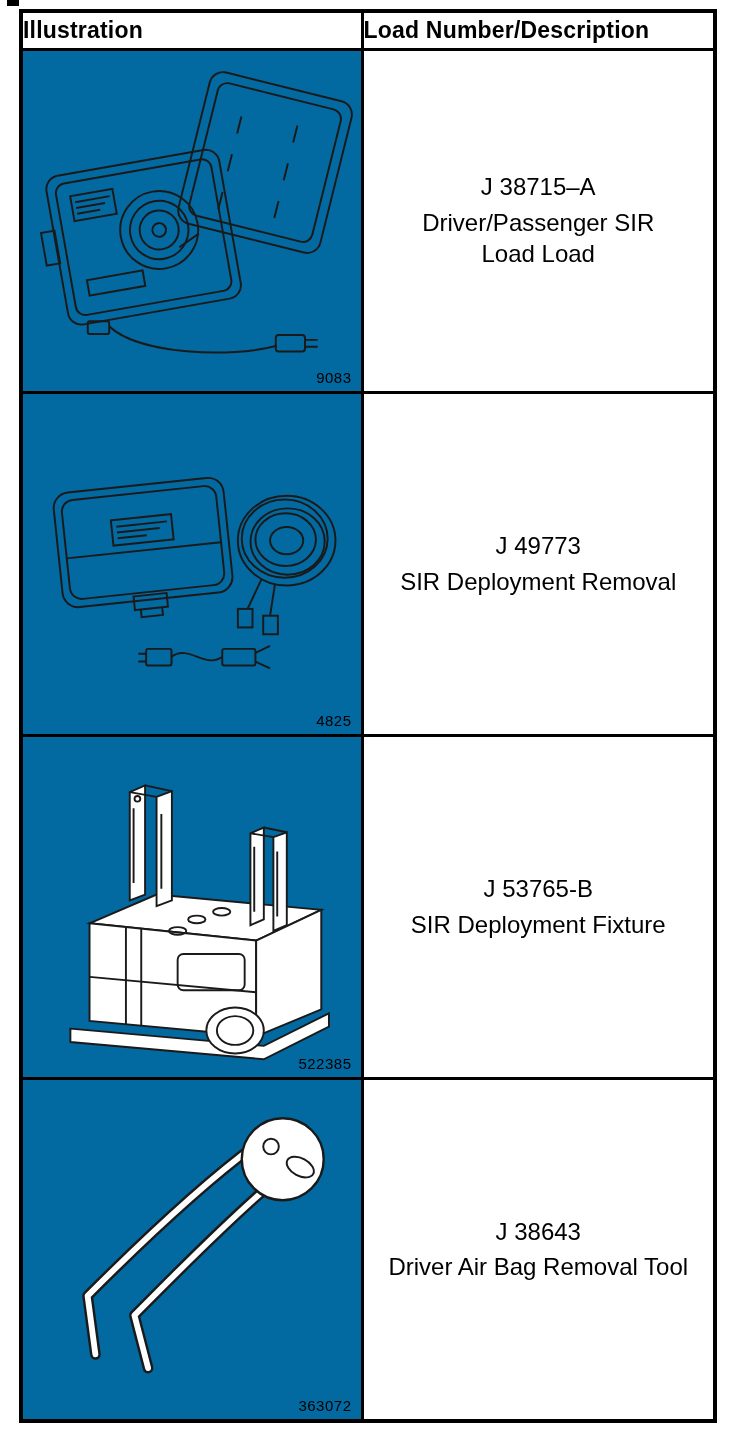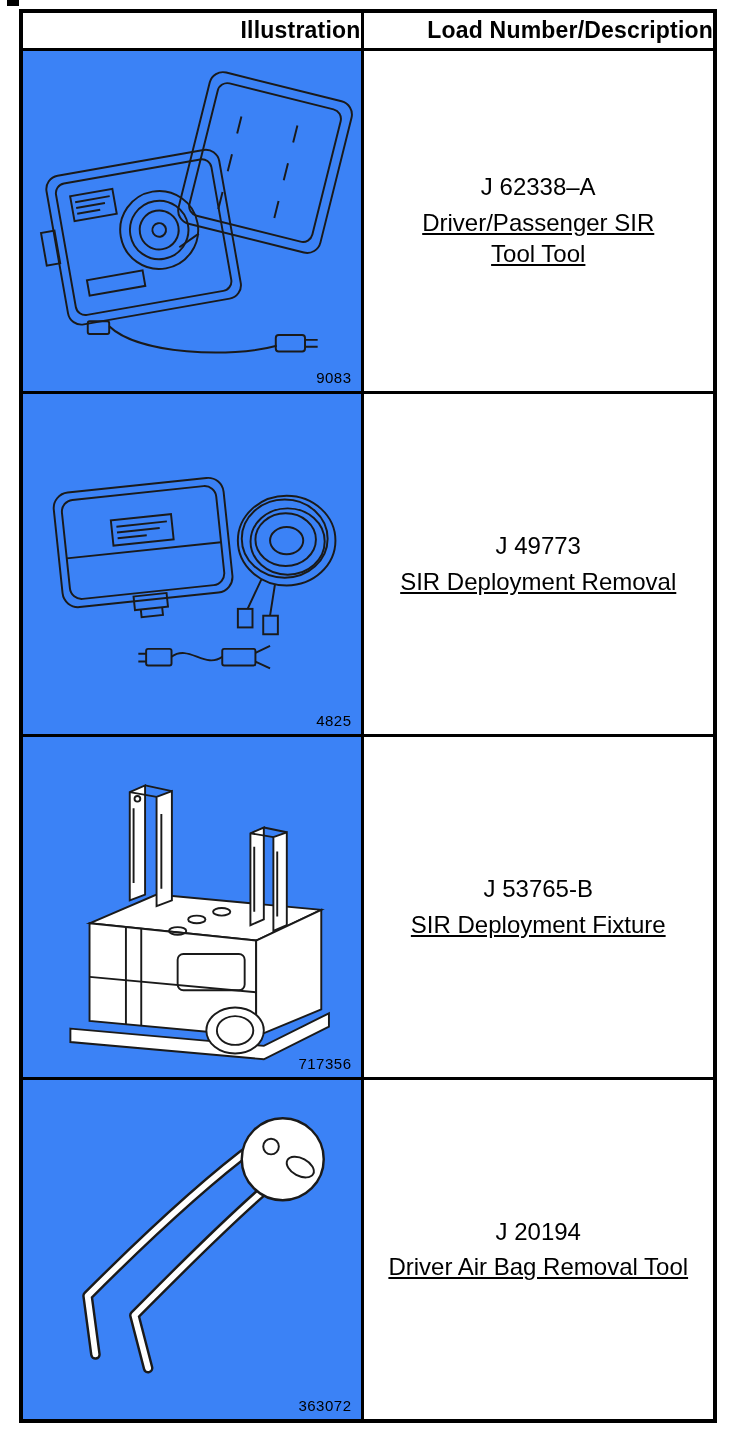--- a/index.html
+++ b/index.html
@@ -30,46 +30,46 @@
     table-layout: fixed;
     border: 4px solid #000;
   }
   col.col-illu { width: 341px; }
   col.col-desc { width: 353px; }
   th, td { border: 3px solid #000; padding: 0; }
   th {
     height: 38px;
     font-size: 23px;
     font-weight: bold;
-    text-align: right;
+    text-align: left;
     letter-spacing: 0.2px;
   }
   td.illu-cell {
     position: relative;
     height: 343px;
     text-align: left;
     vertical-align: middle;
-    background: #3b82f6;
+    background: #0369a1;
   }
   td.illu-cell svg { display: block; margin: 0 auto; }
   .fig-num {
     position: absolute;
     right: 9px; bottom: 5px;
     font-size: 15px;
     letter-spacing: 0.5px;
   }
   td.desc-cell {
     text-align: center;
     vertical-align: middle;
     font-size: 24px;
     line-height: 1.32;
     padding: 0 8px;
   }
   .tool-number { margin-bottom: 4px; }
-  .tool-desc div { display: block; text-decoration: underline; }
+  .tool-desc div { display: block; }
 </style>
 </head>
 <body>
 
 <div class="page">
   <div class="scan-speck"></div>
 
   <table class="tool-table">
     <colgroup>
       <col class="col-illu">
@@ -108,24 +108,24 @@
             </g>
 
             <rect x="58" y="258" width="22" height="13" rx="2"></rect>
             <path d="M80 263 C 110 292, 205 296, 252 283"></path>
             <rect x="251" y="272" width="30" height="17" rx="3"></rect>
             <path d="M281 277 h13 M281 284 h13"></path>
           </svg>
           <span class="fig-num">9083</span>
         </td>
         <td class="desc-cell">
-          <div class="tool-number">J 62338–A</div>
+          <div class="tool-number">J 38715–A</div>
           <div class="tool-desc">
             <div>Driver/Passenger SIR</div>
-            <div>Tool Tool</div>
+            <div>Load Load</div>
           </div>
         </td>
       </tr>
 
       <tr>
         <td class="illu-cell">
           <svg width="322" height="266" viewBox="0 0 330 272" fill="none" stroke="#1a1a1a" stroke-width="2">
 
             <g transform="rotate(-6 115 120)">
               <rect x="28" y="55" width="175" height="118" rx="16"></rect>
@@ -187,21 +187,21 @@
             <path d="M226 88 L250 92 M240 82 L264 87" fill="none"></path>
             <path d="M230 102 v68 M254 107 v68" fill="none"></path>
 
             <ellipse cx="170" cy="178" rx="9" ry="4" fill="none"></ellipse>
             <ellipse cx="196" cy="170" rx="9" ry="4" fill="none"></ellipse>
             <ellipse cx="150" cy="190" rx="9" ry="4" fill="none"></ellipse>
 
             <ellipse cx="210" cy="294" rx="30" ry="24"></ellipse>
             <ellipse cx="210" cy="294" rx="19" ry="15" fill="none"></ellipse>
           </svg>
-          <span class="fig-num">717356</span>
+          <span class="fig-num">522385</span>
         </td>
         <td class="desc-cell">
           <div class="tool-number">J 53765-B</div>
           <div class="tool-desc">
             <div>SIR Deployment Fixture</div>
           </div>
         </td>
       </tr>
 
       <tr>
@@ -214,21 +214,21 @@
             <path d="M250 80 C 196 126, 142 182, 106 218 L 120 272" stroke="#1a1a1a" stroke-width="11"></path>
             <path d="M250 80 C 196 126, 142 182, 106 218 L 120 272" stroke="#ffffff" stroke-width="6"></path>
 
             <circle cx="258" cy="58" r="42" fill="#ffffff" stroke="#1a1a1a" stroke-width="2.5"></circle>
             <circle cx="246" cy="45" r="8" stroke="#1a1a1a" stroke-width="2"></circle>
             <ellipse cx="276" cy="66" rx="15" ry="9" transform="rotate(28 276 66)" stroke="#1a1a1a" stroke-width="2"></ellipse>
           </svg>
           <span class="fig-num">363072</span>
         </td>
         <td class="desc-cell">
-          <div class="tool-number">J 20194</div>
+          <div class="tool-number">J 38643</div>
           <div class="tool-desc">
             <div>Driver Air Bag Removal Tool</div>
           </div>
         </td>
       </tr>
 
     </tbody>
   </table>
 </div>
 

